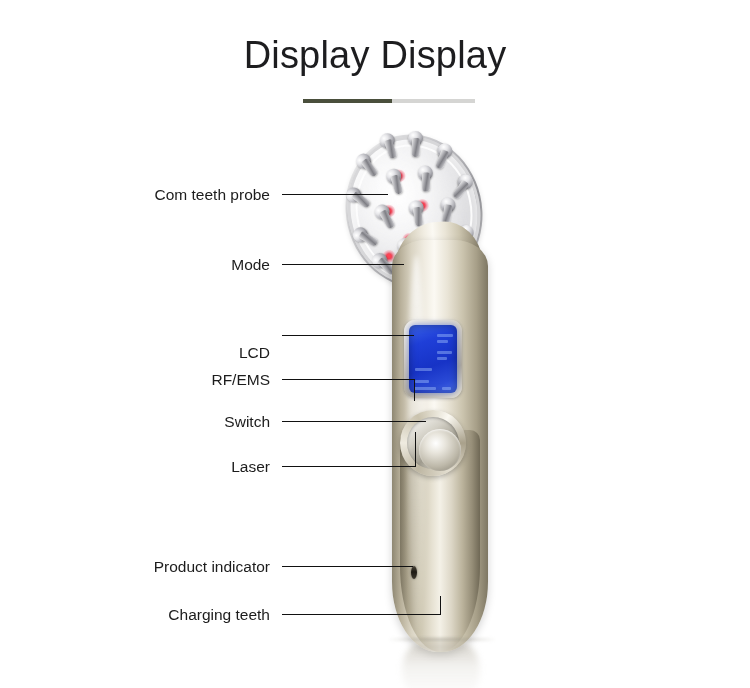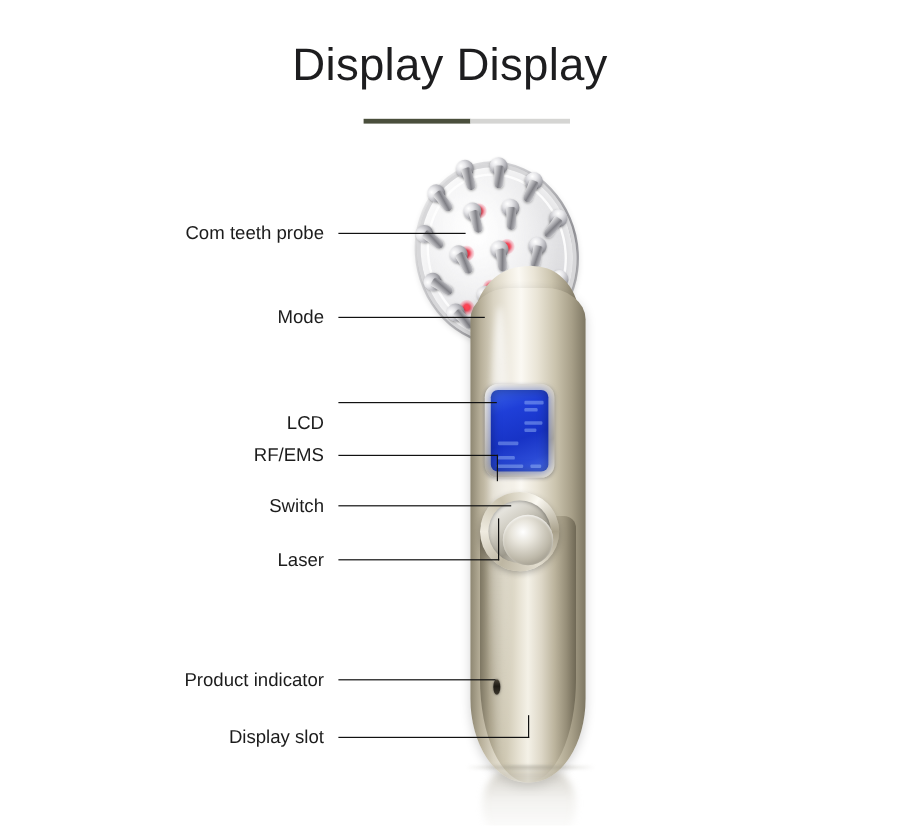--- a/index.html
+++ b/index.html
@@ -317,16 +317,16 @@
 </div>
 <div class="leader" style="left:282px; top:466px; width:134px;"></div>
 <div class="leader-v" style="left:415px; top:432px; height:35px;"></div>
 
 <div class="callout" style="left:80px; top:558px; width:190px;">
   <span class="clabel">Product indicator</span>
 </div>
 <div class="leader" style="left:282px; top:566px; width:131px;"></div>
 
 <div class="callout" style="left:110px; top:606px; width:160px;">
-  <span class="clabel">Display slot</span>
+  <span class="clabel">Charging teeth</span>
 </div>
 <div class="leader" style="left:282px; top:614px; width:159px;"></div>
 <div class="leader-v" style="left:440px; top:596px; height:19px;"></div>
 
 </body></html>

